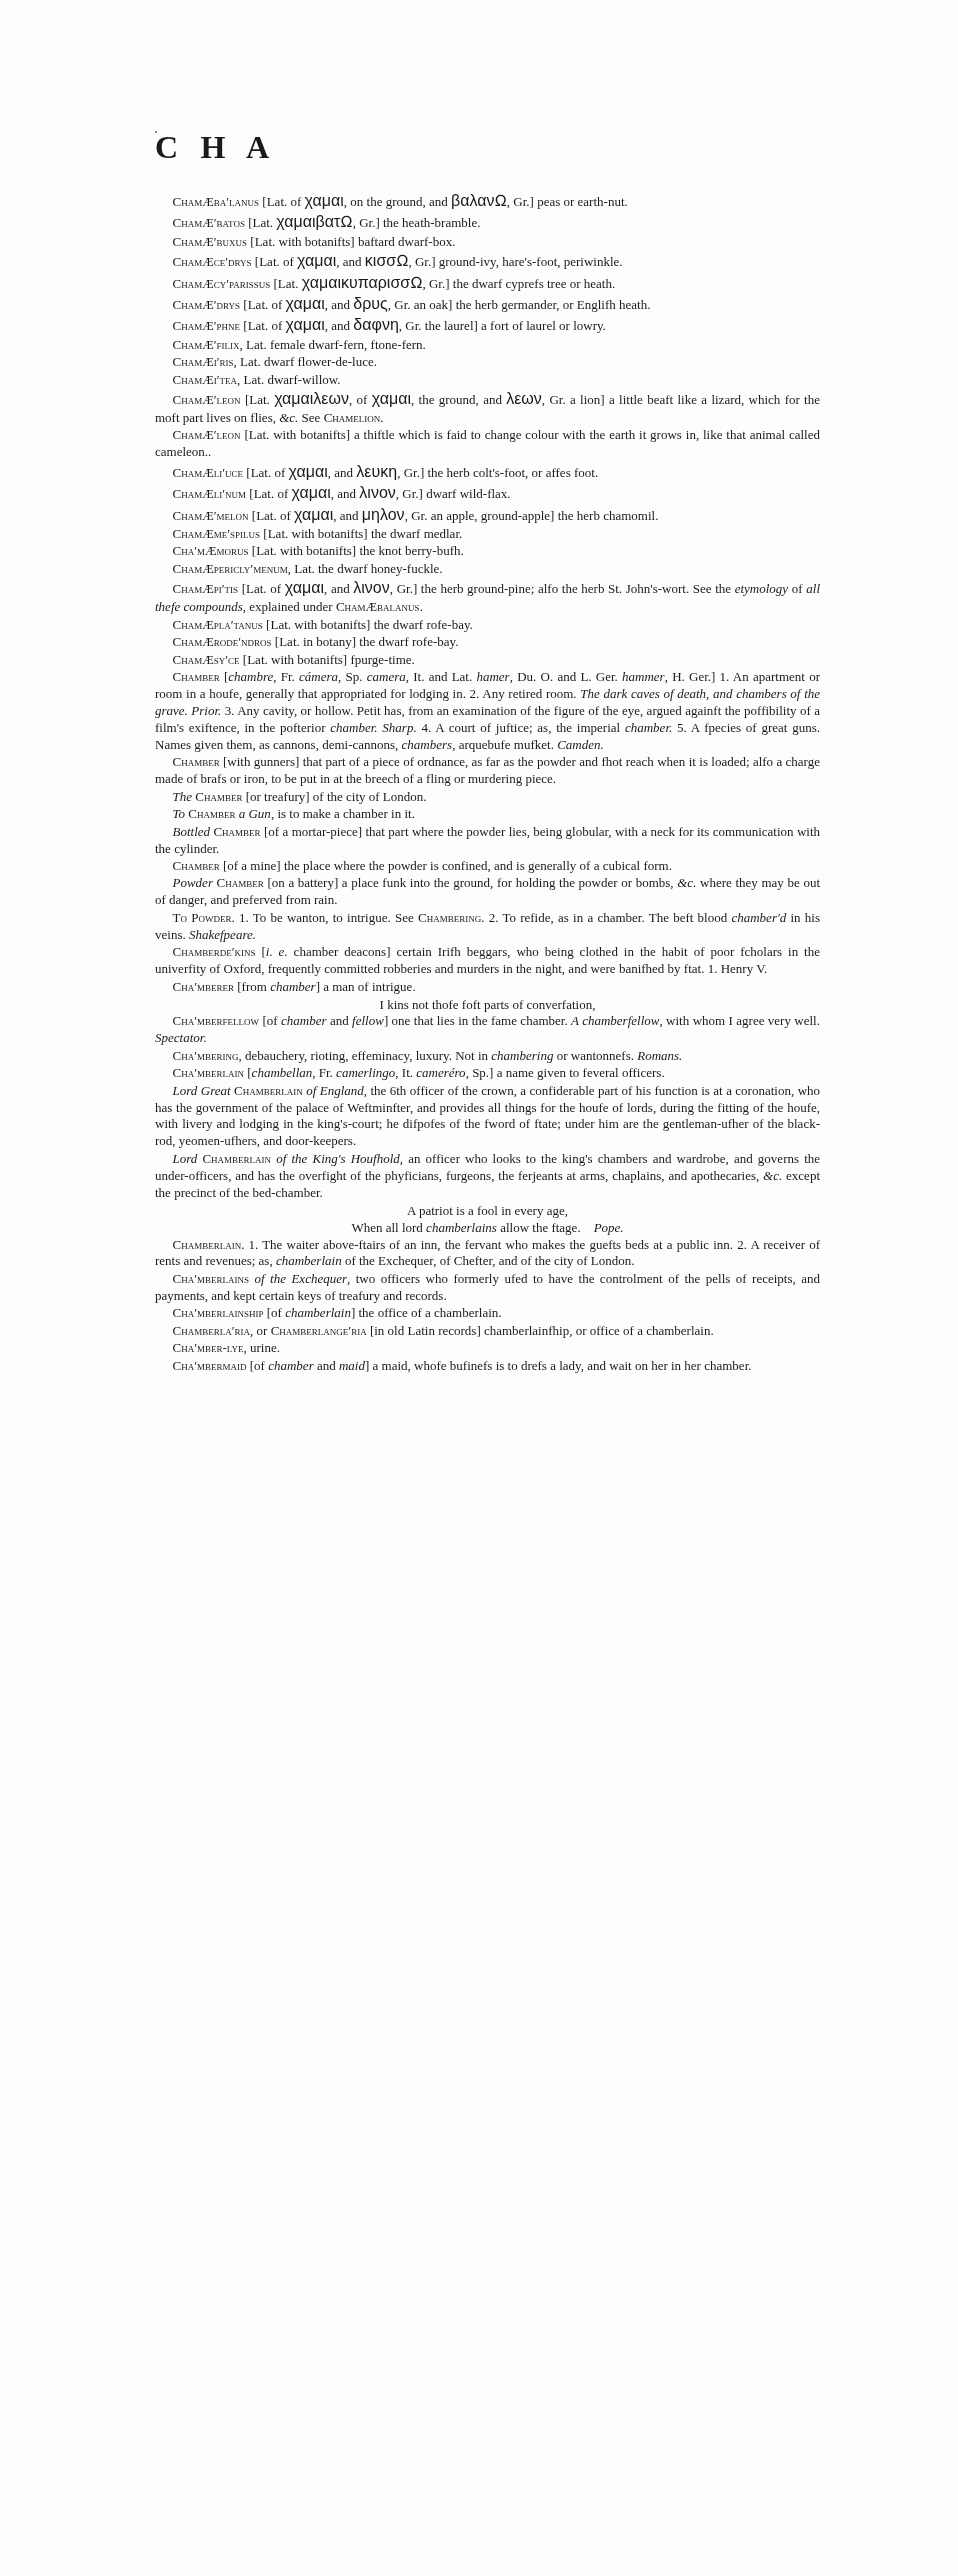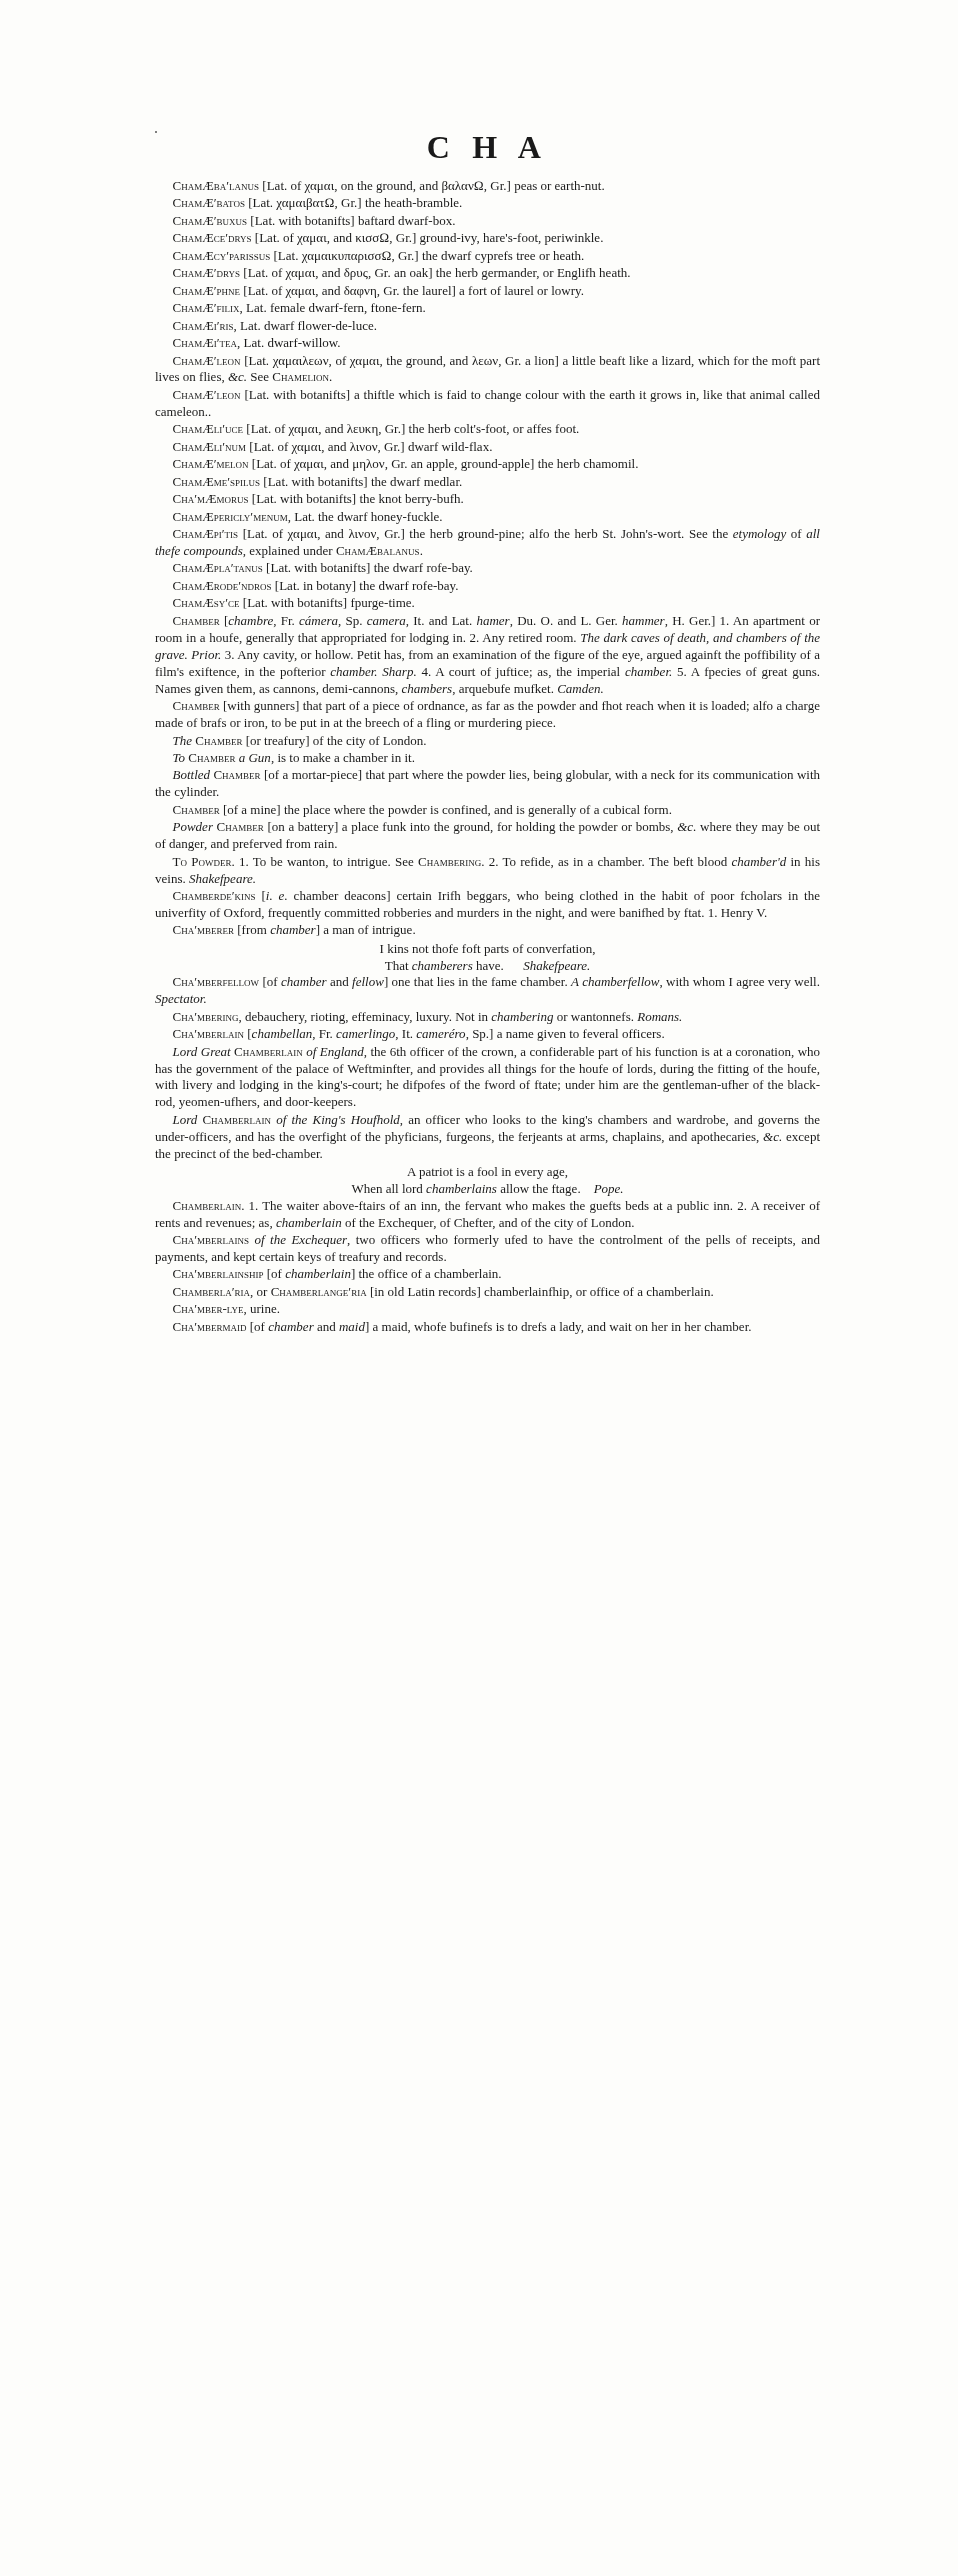--- a/index.html
+++ b/index.html
@@ -21,47 +21,47 @@
     height: 3210px;
     background: #fdfdfb;
   }
   #column {
     position: absolute;
     left: 155px;
     top: 129px;
     width: 665px;
   }
   #headword {
-    text-align: center;
+    text-align: left;
     font-size: 32px;
     letter-spacing: 7.2px;
     font-weight: 700;
-    margin-bottom: 12px;
+    margin-bottom: 25px;
     font-family: "Liberation Serif", serif;
   }
   .entry {
     font-size: 13px;
     line-height: 1.305;
     text-align: justify;
     text-justify: inter-word;
     margin: 0 0 0.5px 0;
     hyphens: manual;
   }
   .indent {
     text-indent: 17.5px;
   }
   .sc {
     font-variant: small-caps;
   }
   .it {
     font-style: italic;
   }
   .gk {
-    font-family: Liberation Serif, serif;
-    font-size: 13px;
+    font-family: Liberation Sans, sans-serif;
+    font-size: 16px;
   }
   .verse {
     text-align: center;
     font-size: 13px;
     line-height: 1.32;
     margin: 0;
   }
   .tiny-mark {
     position: absolute;
     left: 155px;
@@ -106,21 +106,20 @@
         <p class="entry indent"><span class="sc">Chamber</span> [with gunners] that part of a piece of ordnance, as far as the powder and fhot reach when it is loaded; alfo a charge made of brafs or iron, to be put in at the breech of a fling or murdering piece.</p>
         <p class="entry indent"><span class="it">The</span> <span class="sc">Chamber</span> [or treafury] of the city of London.</p>
         <p class="entry indent"><span class="it">To</span> <span class="sc">Chamber</span> <span class="it">a Gun</span>, is to make a chamber in it.</p>
         <p class="entry indent"><span class="it">Bottled</span> <span class="sc">Chamber</span> [of a mortar-piece] that part where the powder lies, being globular, with a neck for its communication with the cylinder.</p>
         <p class="entry indent"><span class="sc">Chamber</span> [of a mine] the place where the powder is confined, and is generally of a cubical form.</p>
         <p class="entry indent"><span class="it">Powder</span> <span class="sc">Chamber</span> [on a battery] a place funk into the ground, for holding the powder or bombs, <span class="it">&amp;c.</span> where they may be out of danger, and preferved from rain.</p>
         <p class="entry indent"><span class="sc">To Powder.</span>  1. To be wanton, to intrigue.  See <span class="sc">Chambering</span>.  2. To refide, as in a chamber.  The beft blood <span class="it">chamber'd</span> in his veins.  <span class="it">Shakefpeare.</span></p>
         <p class="entry indent"><span class="sc">Chamberde′kins</span> [<span class="it">i. e.</span> chamber deacons] certain Irifh beggars, who being clothed in the habit of poor fcholars in the univerfity of Oxford, frequently committed robberies and murders in the night, and were banifhed by ftat. 1. Henry V.</p>
         <p class="entry indent"><span class="sc">Cha′mberer</span> [from <span class="it">chamber</span>] a man of intrigue.</p>
         <p class="verse">I kins not thofe foft parts of converfation,</p>
-        <p class="verse">That <span class="it">chamberers</span> have.&nbsp;&nbsp;&nbsp;&nbsp;&nbsp;&nbsp;<span class="it">Shakefpeare.</span></p>
         <p class="entry indent"><span class="sc">Cha′mberfellow</span> [of <span class="it">chamber</span> and <span class="it">fellow</span>] one that lies in the fame chamber.  <span class="it">A chamberfellow</span>, with whom I agree very well.  <span class="it">Spectator.</span></p>
         <p class="entry indent"><span class="sc">Cha′mbering</span>, debauchery, rioting, effeminacy, luxury.  Not in <span class="it">chambering</span> or wantonnefs.  <span class="it">Romans.</span></p>
         <p class="entry indent"><span class="sc">Cha′mberlain</span> [<span class="it">chambellan</span>, Fr. <span class="it">camerlingo</span>, It. <span class="it">cameréro</span>, Sp.] a name given to feveral officers.</p>
         <p class="entry indent"><span class="it">Lord Great</span> <span class="sc">Chamberlain</span> <span class="it">of England</span>, the 6th officer of the crown, a confiderable part of his function is at a coronation, who has the government of the palace of Weftminfter, and provides all things for the houfe of lords, during the fitting of the houfe, with livery and lodging in the king's-court; he difpofes of the fword of ftate; under him are the gentleman-ufher of the black-rod, yeomen-ufhers, and door-keepers.</p>
         <p class="entry indent"><span class="it">Lord</span> <span class="sc">Chamberlain</span> <span class="it">of the King's Houfhold</span>, an officer who looks to the king's chambers and wardrobe, and governs the under-officers, and has the overfight of the phyficians, furgeons, the ferjeants at arms, chaplains, and apothecaries, <span class="it">&amp;c.</span> except the precinct of the bed-chamber.</p>
         <p class="verse">A patriot is a fool in every age,</p>
         <p class="verse">When all lord <span class="it">chamberlains</span> allow the ftage.&nbsp;&nbsp;&nbsp;&nbsp;<span class="it">Pope.</span></p>
         <p class="entry indent"><span class="sc">Chamberlain.</span>  1. The waiter above-ftairs of an inn, the fervant who makes the guefts beds at a public inn.  2. A receiver of rents and revenues; as, <span class="it">chamberlain</span> of the Exchequer, of Chefter, and of the city of London.</p>
         <p class="entry indent"><span class="sc">Cha′mberlains</span> <span class="it">of the Exchequer</span>, two officers who formerly ufed to have the controlment of the pells of receipts, and payments, and kept certain keys of treafury and records.</p>
         <p class="entry indent"><span class="sc">Cha′mberlainship</span> [of <span class="it">chamberlain</span>] the office of a chamberlain.</p>

